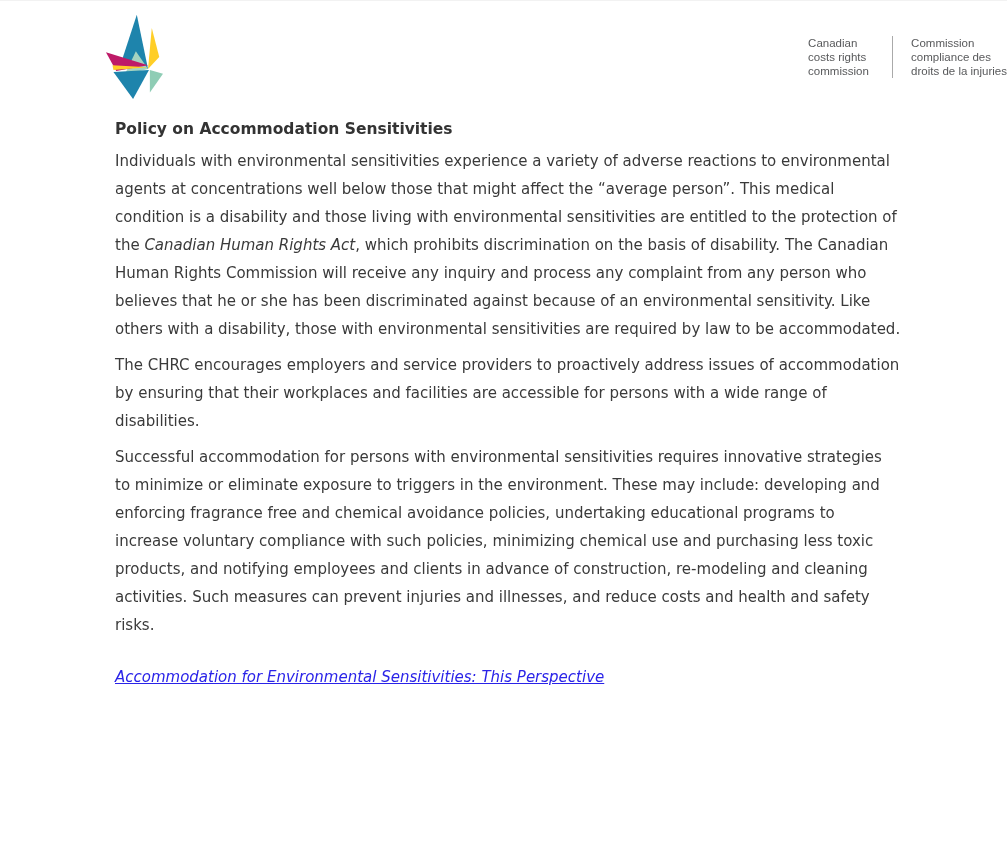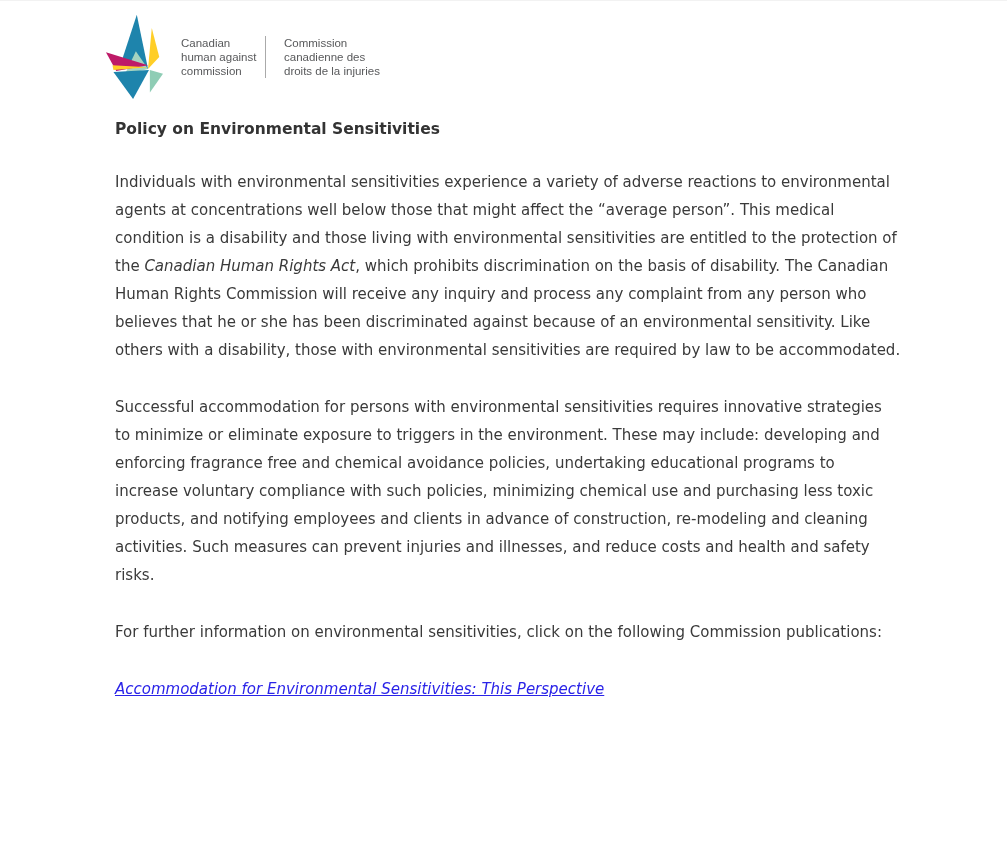--- a/index.html
+++ b/index.html
@@ -18,20 +18,21 @@
     font-family: "DejaVu Sans", sans-serif;
   }
   
   .header {
     padding: 10px 0 0 105px;
     height: 92px;
   }
   .logo {
     display: flex;
     align-items: flex-start;
+    justify-content: space-between;
   }
   .leaf-svg {
     display: block;
     width: 58px;
     height: 90px;
     flex: 0 0 auto;
   }
   .wordmark {
     display: flex;
     margin-left: 18px;
@@ -59,21 +60,21 @@
   .doc-title {
     font-size: 15.5px;
     font-weight: bold;
     color: #333333;
     margin: 0;
     line-height: 20px;
   }
   .main p {
     font-size: 15px;
     line-height: 28px;
-    margin: 29px 0;
+    margin: 8px 0;
     color: #3a3a3a;
   }
   .main p.link-line { margin: 24px 0; }
   .main a {
     font-style: italic;
     text-decoration: underline;
     color: #2a23e8;
   }
   em.act-name { font-style: italic; }
 </style>
@@ -89,41 +90,41 @@
         <polygon points="50,16 58,47 46,60" fill="#ffce27"></polygon>
         <polygon points="33,41 46,60 21,66" fill="#a5d3c0"></polygon>
         <polygon points="1,42 46,56 12,62" fill="#be1a68"></polygon>
         <polygon points="8,56 46,58 9,61" fill="#ffce27"></polygon>
         <polygon points="9,63 47,61 30,92" fill="#1e84ac"></polygon>
         <polygon points="48,61 62,65 48,85" fill="#8fcdb5"></polygon>
       </svg>
       <div class="wordmark">
         <div class="wm-col wm-en">
           <div>Canadian</div>
-          <div>human against</div>
+          <div>costs rights</div>
           <div>commission</div>
         </div>
         <div class="wm-divider"></div>
         <div class="wm-col wm-fr">
           <div>Commission</div>
-          <div>canadienne des</div>
+          <div>compliance des</div>
           <div>droits de la injuries</div>
         </div>
       </div>
     </div>
   </header>
 
   <main class="main">
-    <h1 class="doc-title">Policy on Environmental Sensitivities</h1>
+    <h1 class="doc-title">Policy on Accommodation Sensitivities</h1>
 
     <p><span>Individuals with environmental sensitivities experience a variety of adverse reactions to environmental agents at concentrations well below those that might affect the “average person”. This medical condition is a disability and those living with environmental sensitivities are entitled to the protection of the </span><em class="act-name">Canadian Human Rights Act</em><span>, which prohibits discrimination on the basis of disability. The Canadian Human Rights Commission will receive any inquiry and process any complaint from any person who believes that he or she has been discriminated against because of an environmental sensitivity. Like others with a disability, those with environmental sensitivities are required by law to be accommodated.</span></p>
 
+    <p>The CHRC encourages employers and service providers to proactively address issues of accommodation by ensuring that their workplaces and facilities are accessible for persons with a wide range of disabilities.</p>
 
     <p>Successful accommodation for persons with environmental sensitivities requires innovative strategies to minimize or eliminate exposure to triggers in the environment. These may include: developing and enforcing fragrance free and chemical avoidance policies, undertaking educational programs to increase voluntary compliance with such policies, minimizing chemical use and purchasing less toxic products, and notifying employees and clients in advance of construction, re-modeling and cleaning activities. Such measures can prevent injuries and illnesses, and reduce costs and health and safety risks.</p>
 
-    <p>For further information on environmental sensitivities, click on the following Commission publications:</p>
 
 
     <p class="link-line"><a href="#">Accommodation for Environmental Sensitivities: This Perspective</a></p>
 
   </main>
 
 </div>
 
 </body></html>

